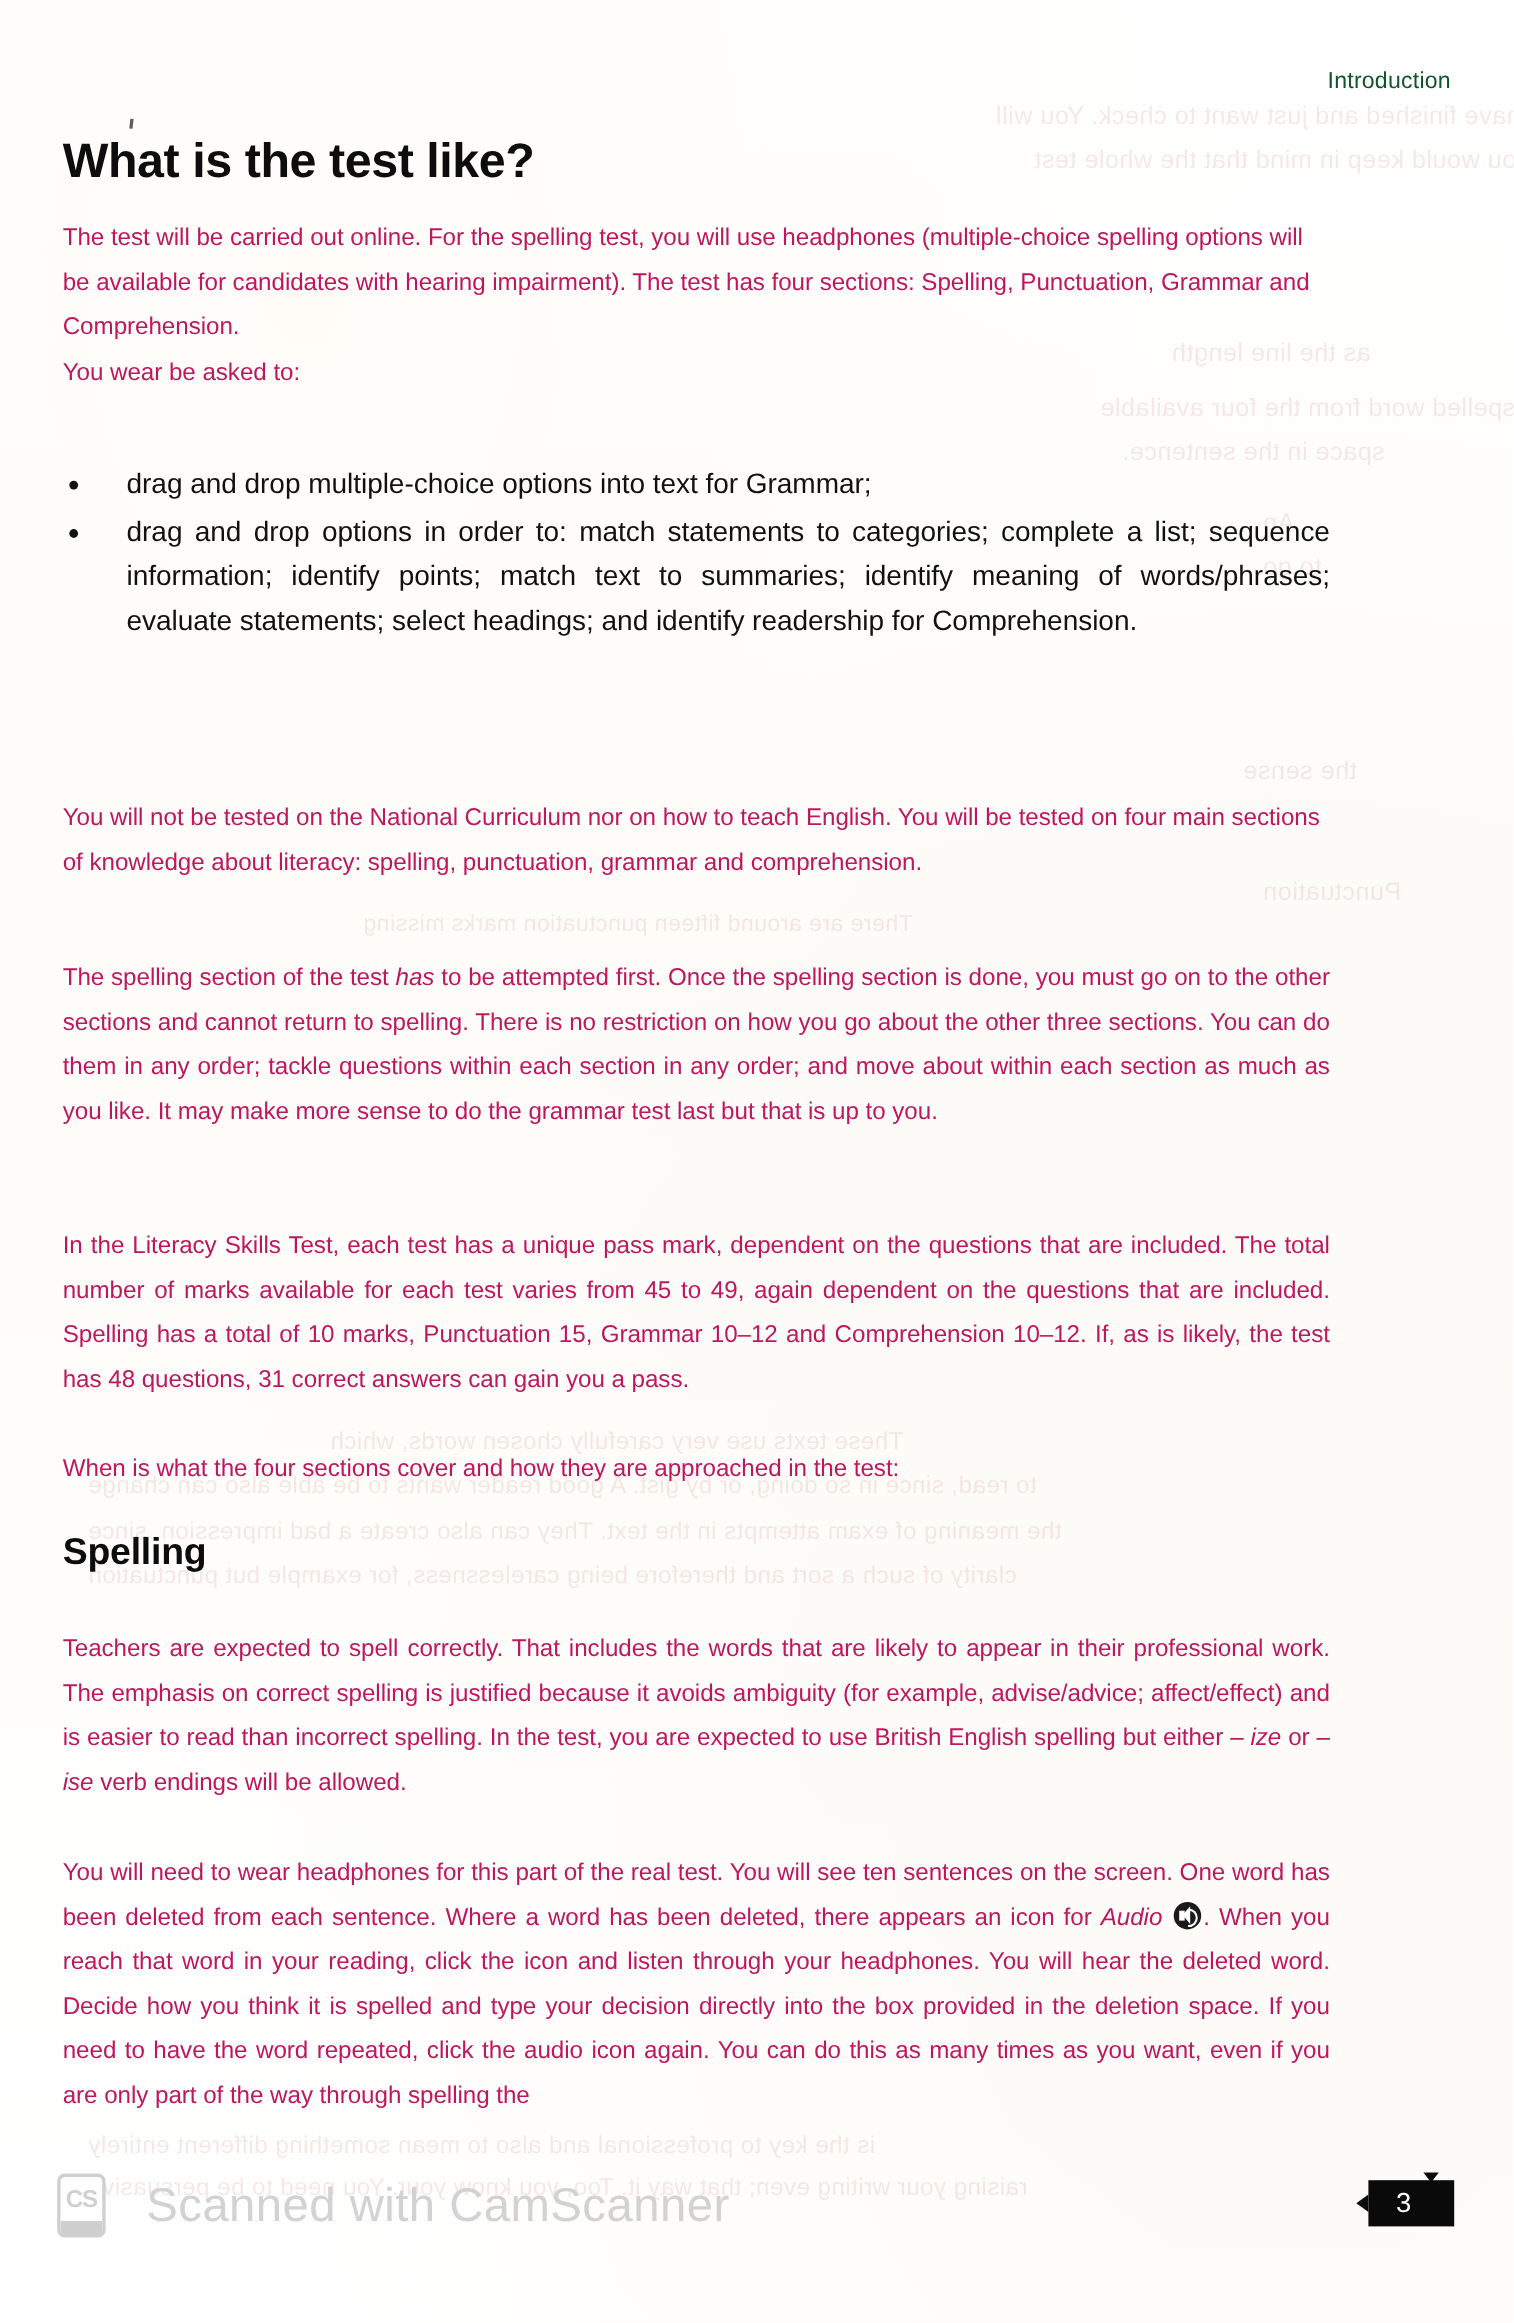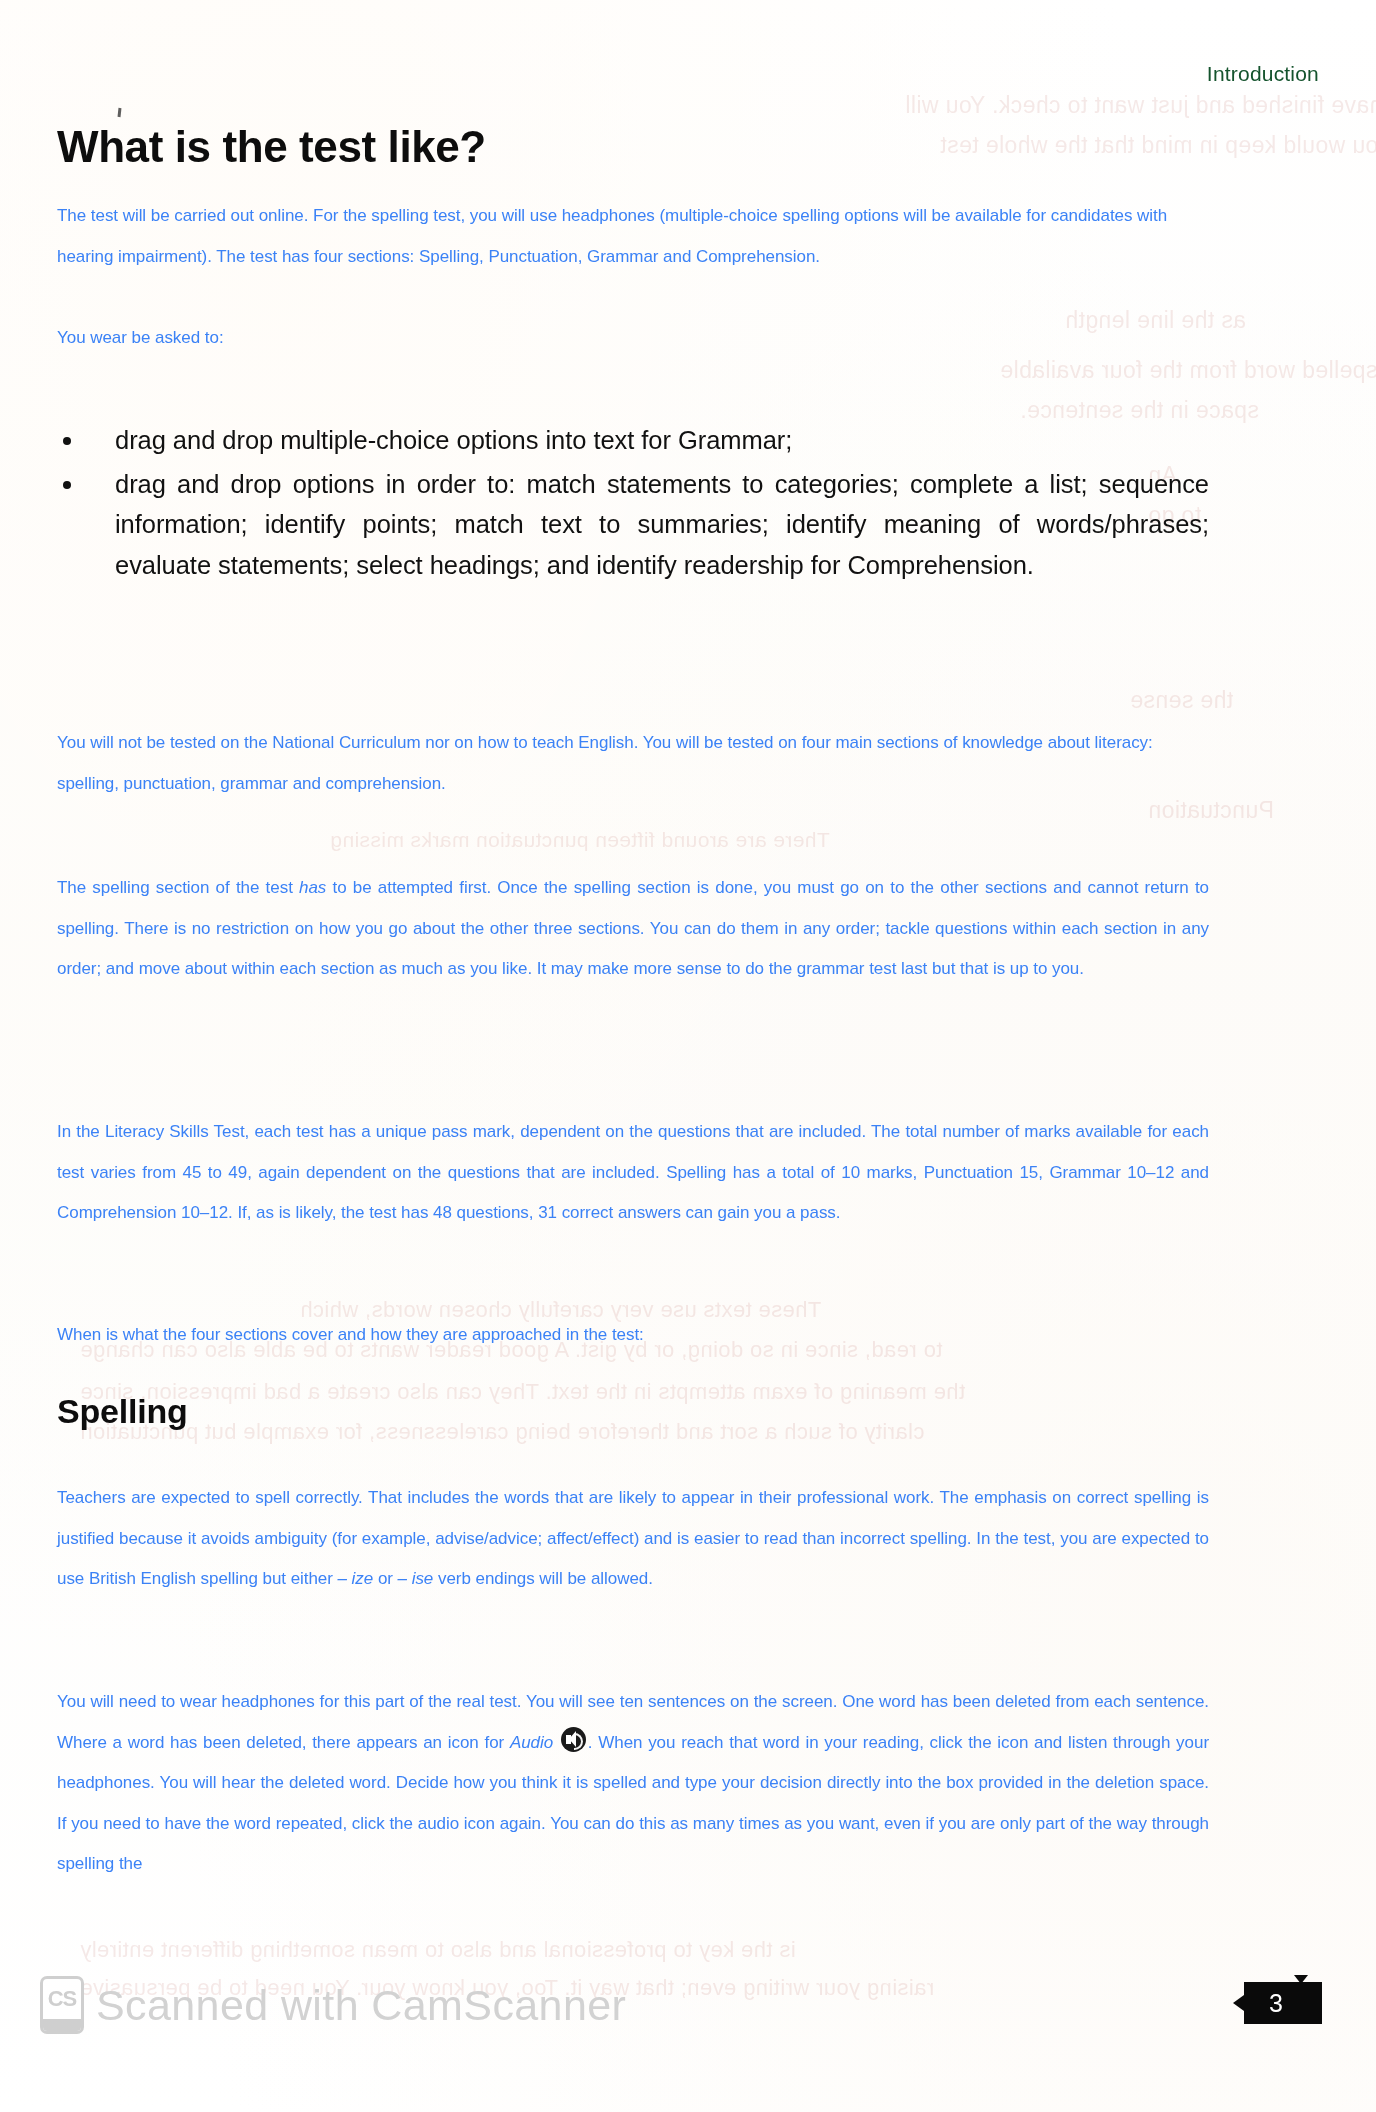--- a/index.html
+++ b/index.html
@@ -85,23 +85,23 @@
     font-weight: 700;
     letter-spacing: -0.2px;
     color: #0d0d0d;
   }
 
   p.para {
     position: absolute;
     left: 57px;
     width: 1152px;
     margin: 0;
-    font-size: 17px;
+    font-size: 22px;
     line-height: 40.5px;
-    color: #3b82f6;
+    color: #be185d;
     text-align: justify;
     letter-spacing: -0.05px;
   }
   p.para.ragged { text-align: left; }
 
   p.para em { font-style: italic; }
 
   ul.task-list {
     position: absolute;
     left: 57px;
@@ -170,25 +170,25 @@
     border-right: 2px solid #ffffff;
     border-top: 2px solid #ffffff;
     border-bottom: 2px solid #ffffff;
     border-radius: 0 9px 9px 0;
     opacity: 0.95;
   }
 
   
   .watermark {
     position: absolute;
-    left: 40px;
+    left: 52px;
     bottom: 78px;
     display: flex;
     align-items: center;
-    gap: 12px;
+    gap: 37px;
     user-select: none;
   }
   .cs-badge {
     width: 44px;
     height: 58px;
     border: 3px solid #cfcfcf;
     border-radius: 7px;
     position: relative;
     box-sizing: border-box;
     overflow: hidden;

